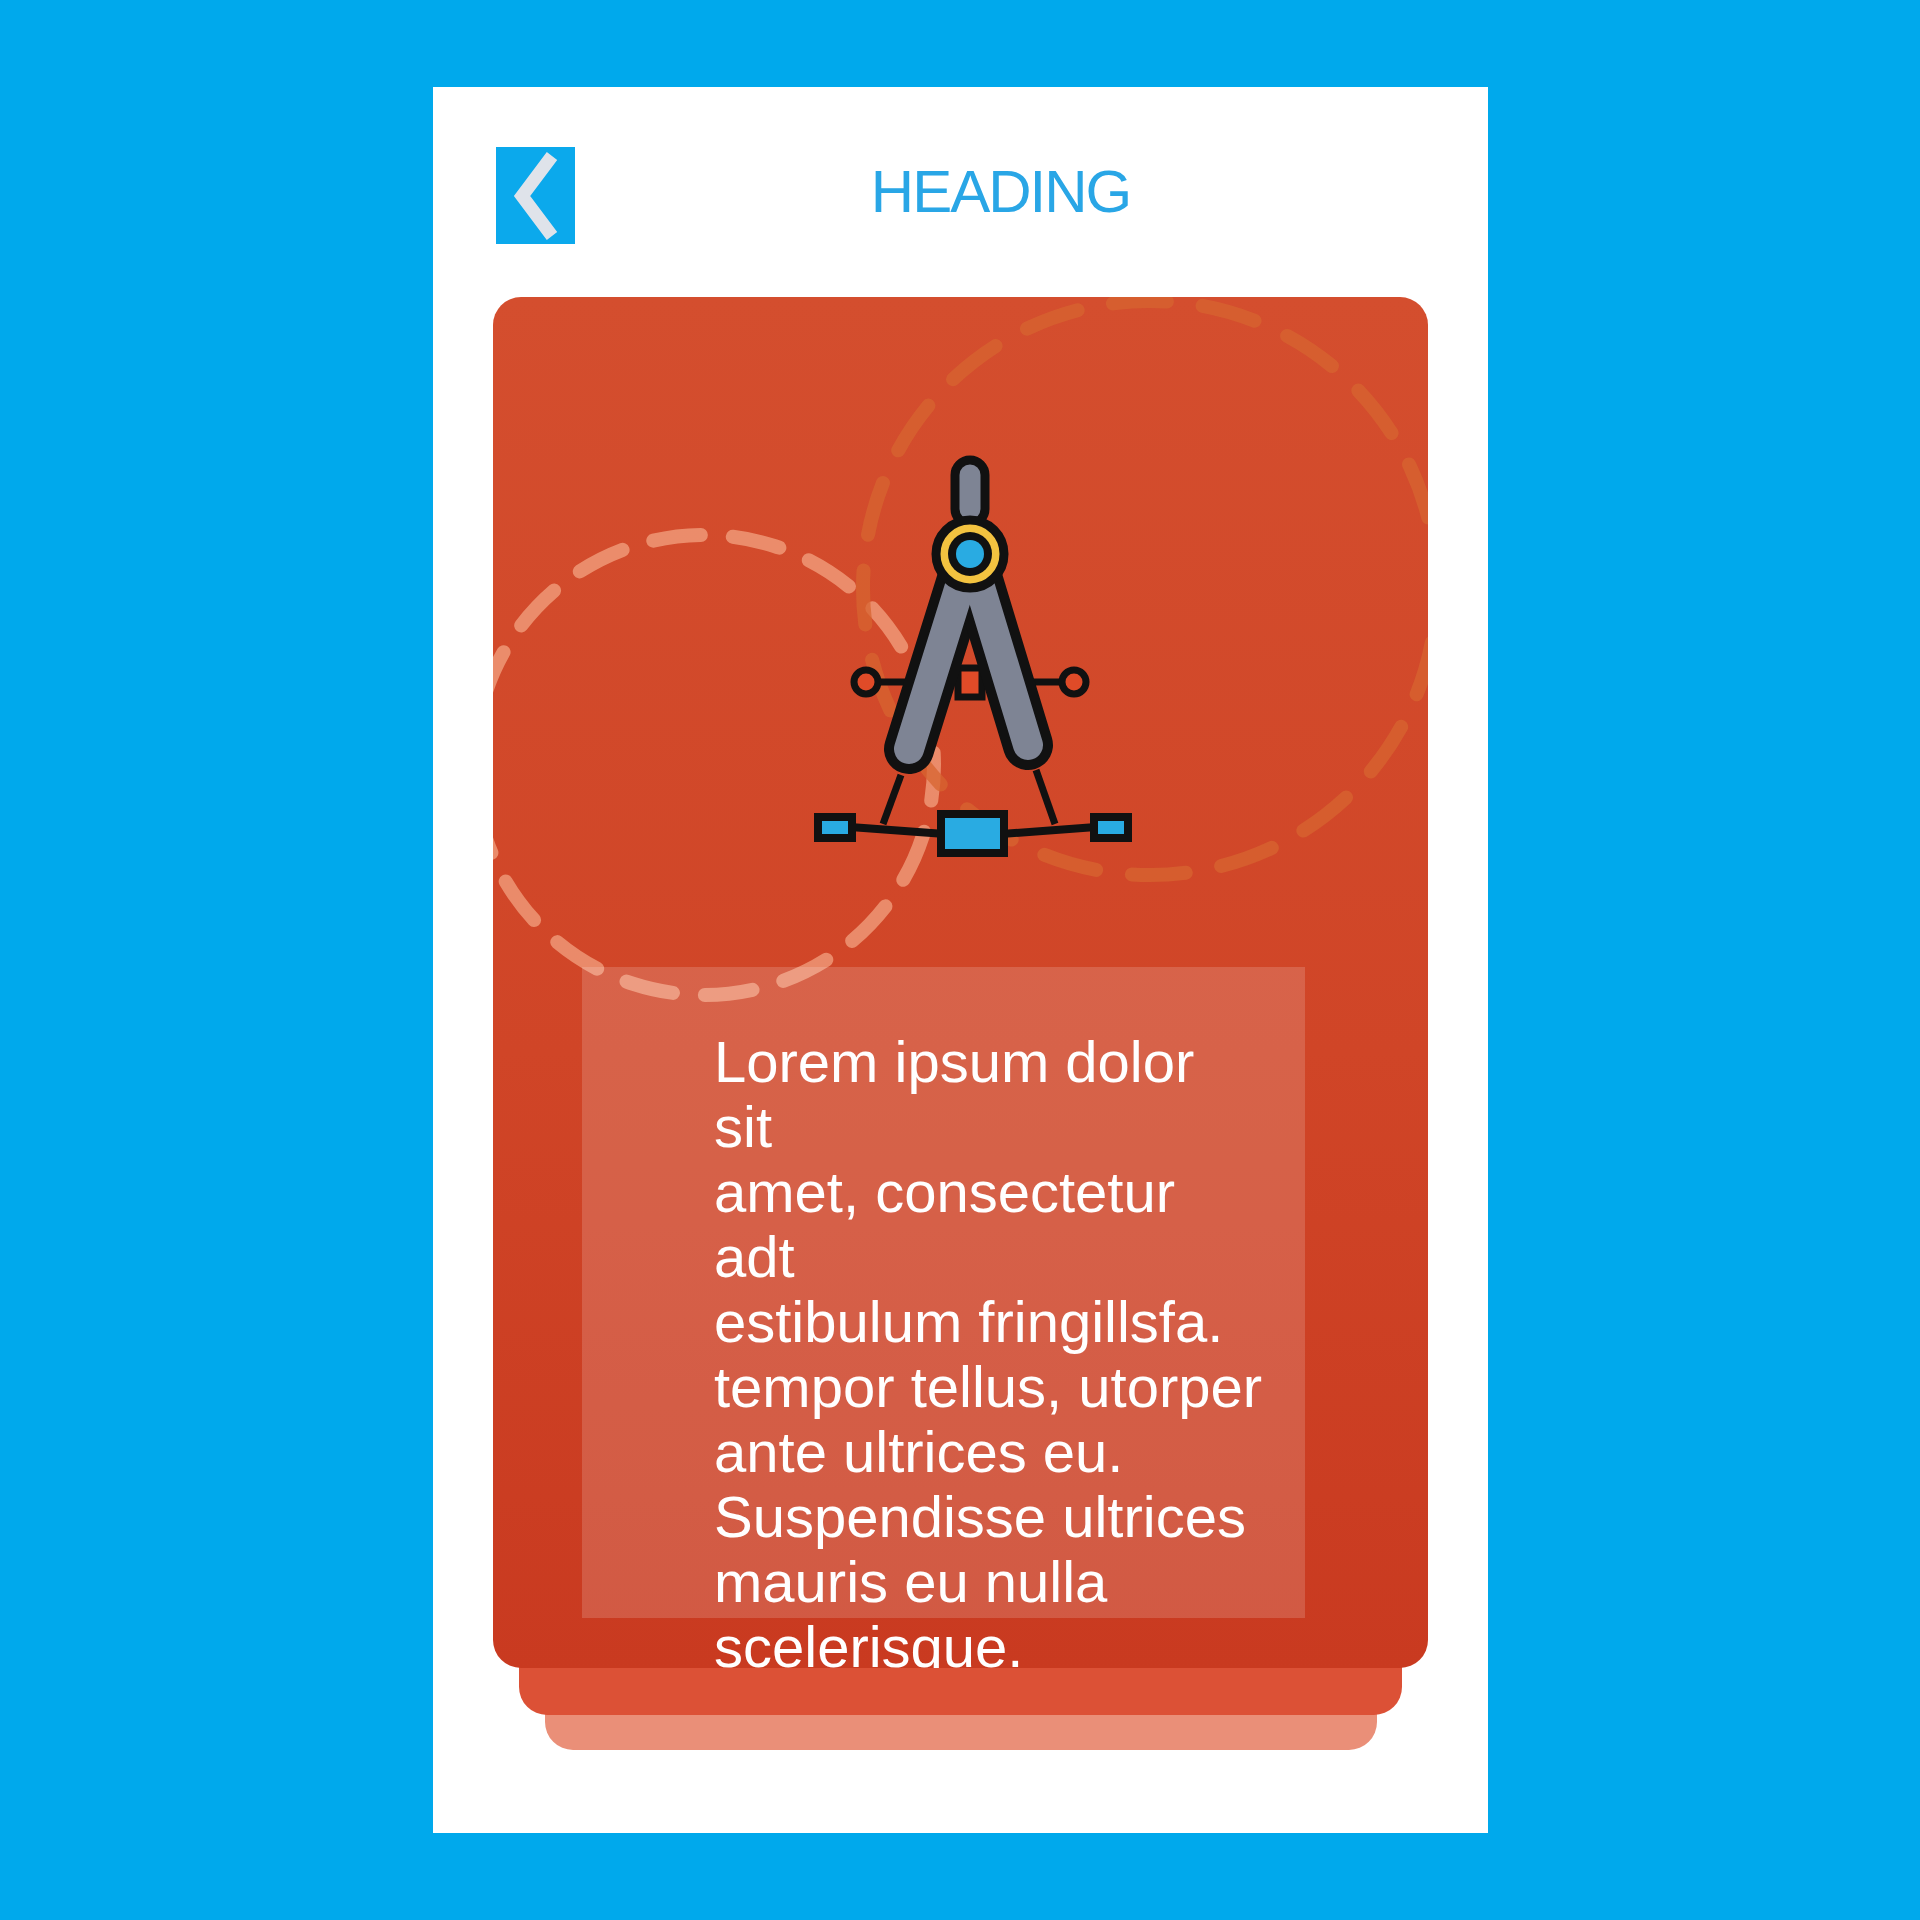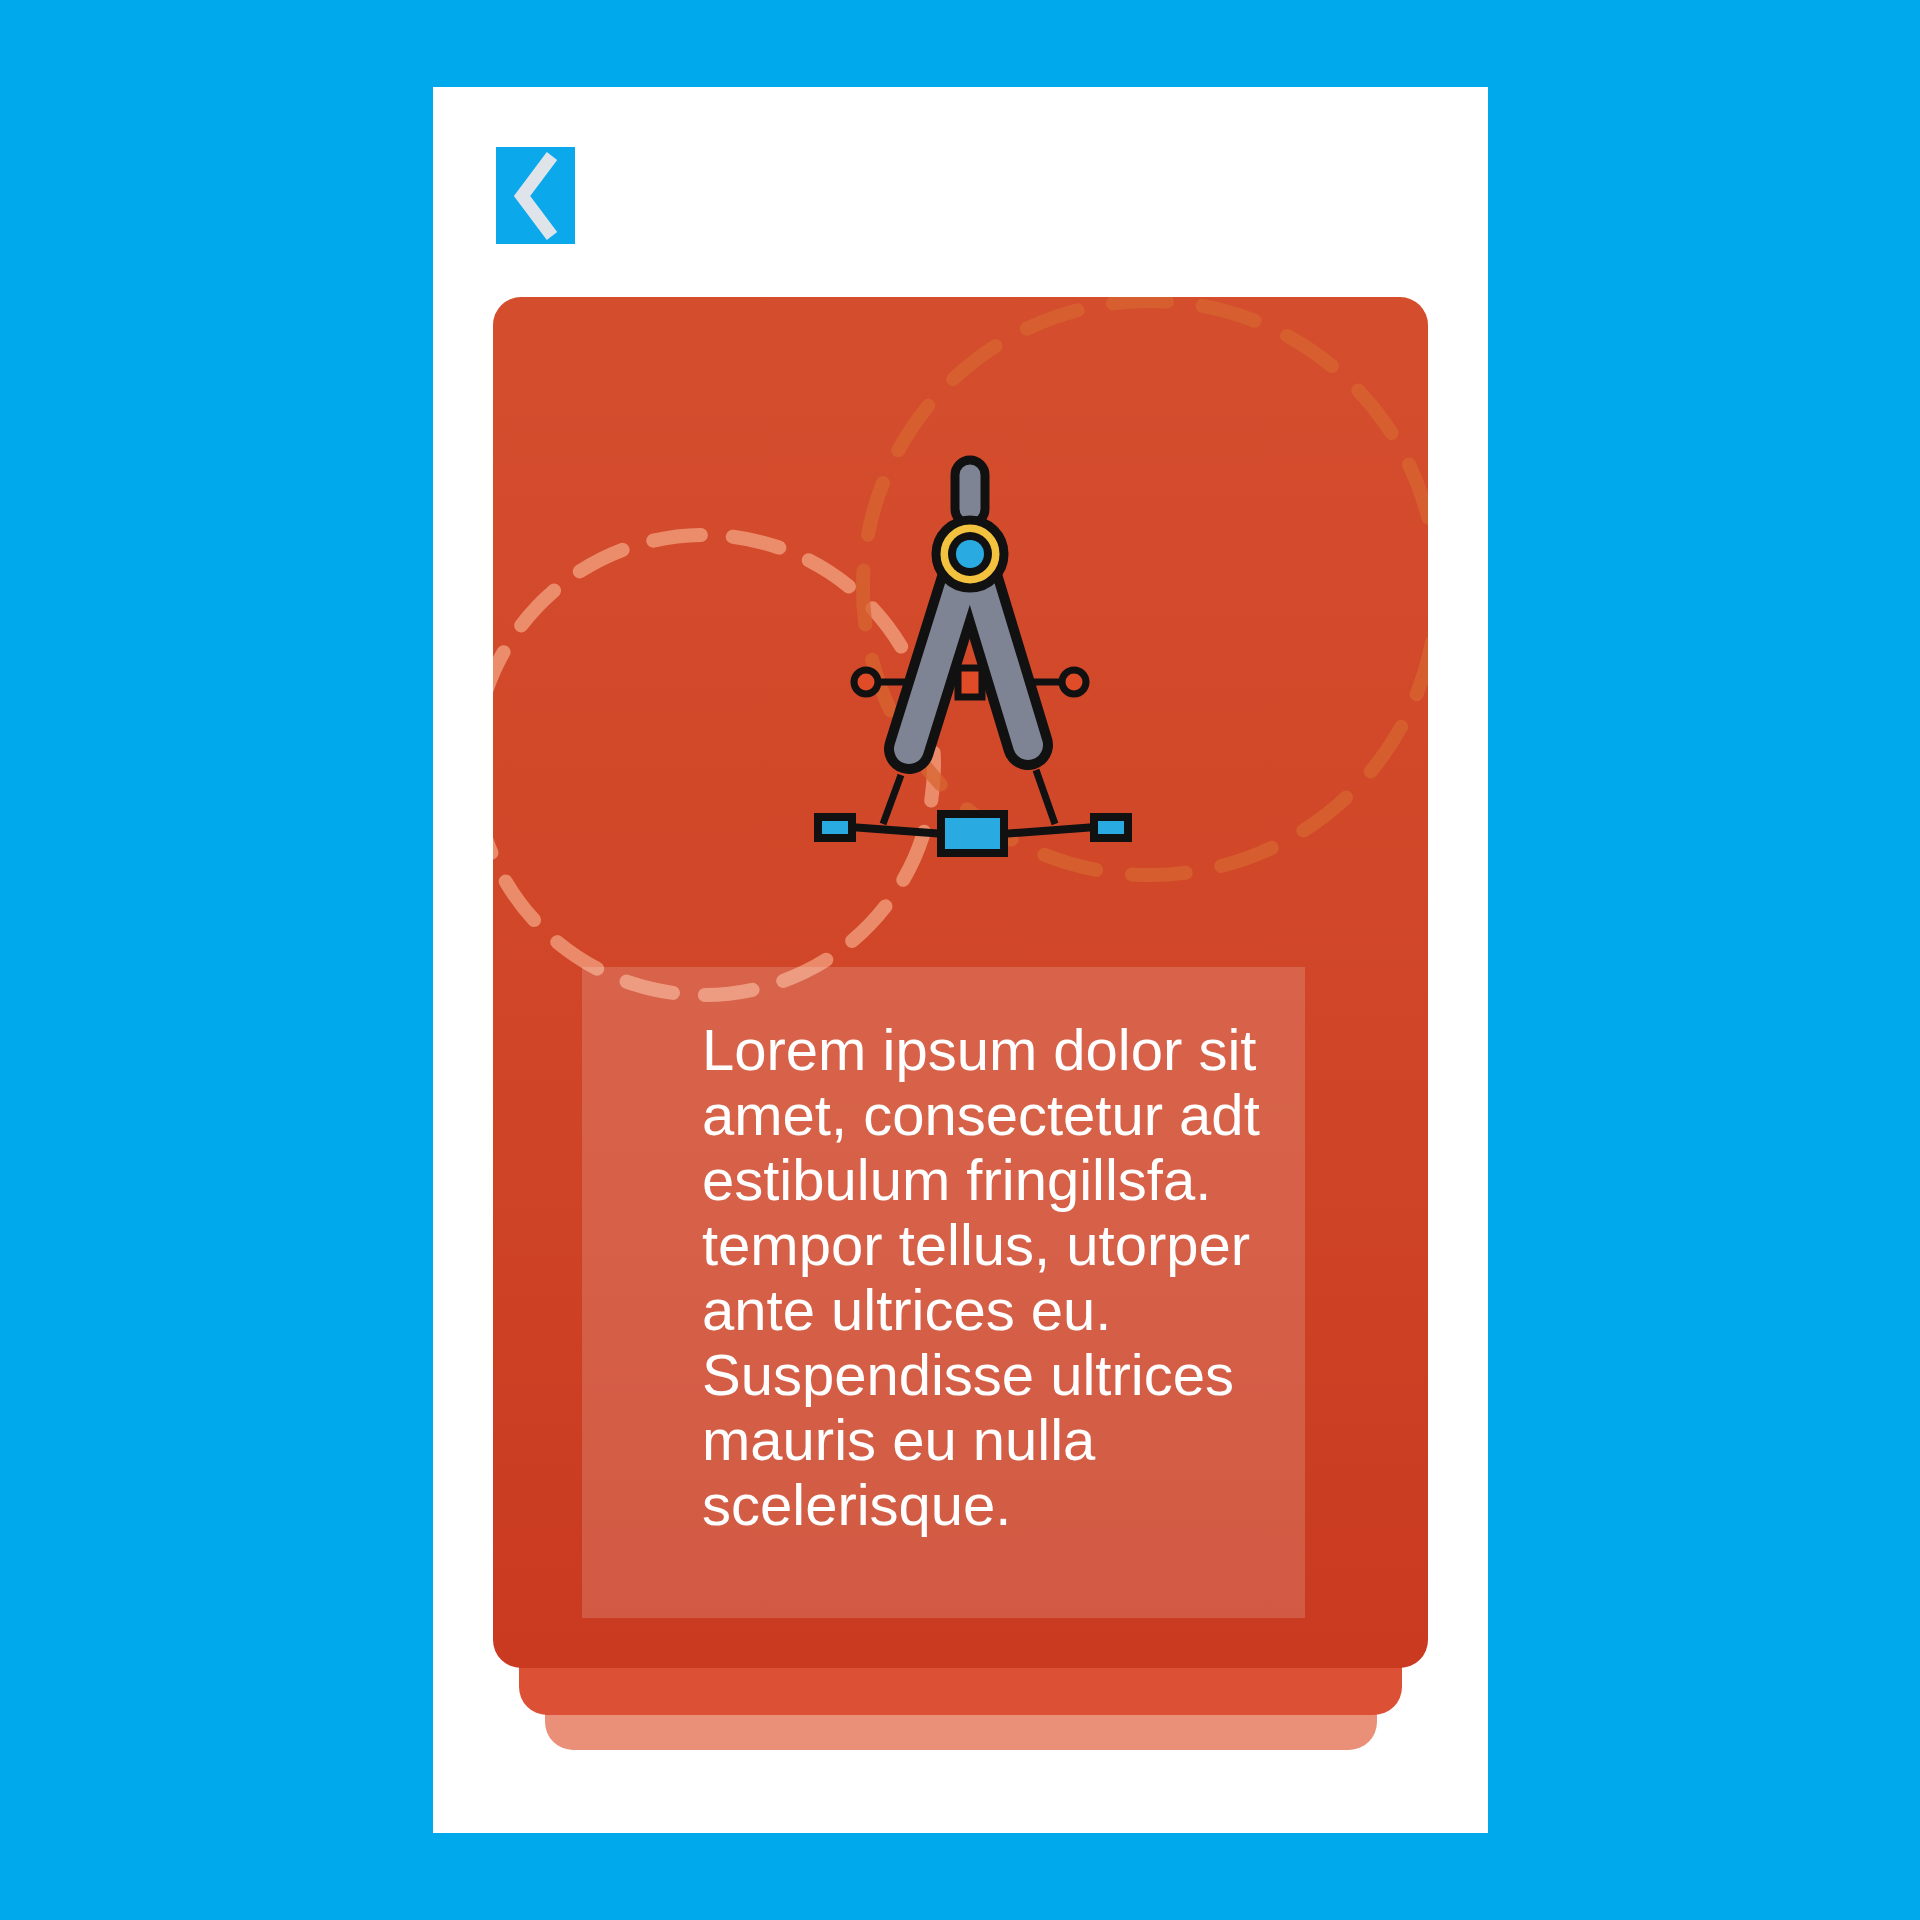--- a/index.html
+++ b/index.html
@@ -46,38 +46,39 @@
   }
   .icon-svg{position:absolute;left:0;top:0;display:block;}
   .text-box{
     position:absolute;left:89px;top:670px;
     width:723px;height:651px;
     background:rgba(255,255,255,0.16);
     box-sizing:border-box;
     padding:50px 30px 0 120px;
   }
   .lorem{
-    margin:0;color:#ffffff;
+    margin:12px;color:#ffffff;
     font-size:58px;line-height:65px;
     white-space:pre-line;
   }
 </style>
 </head>
 <body>
 
 <div class="screen">
 
   <button class="back-btn">
     <span style="display:flex;">
       <svg width="52" height="92" viewBox="0 0 52 92" xmlns="http://www.w3.org/2000/svg">
         <polyline points="42,6 12,46 42,86" fill="none" stroke="#dfe3ea" stroke-width="13"></polyline>
       </svg>
     </span>
   </button>
 
+  <div class="page-title">HEADING</div>
 
   <div class="stack3"></div>
   <div class="stack2"></div>
 
   <div class="content-card">
 
     <svg class="icon-svg" width="935" height="1371" viewBox="0 0 935 1371" xmlns="http://www.w3.org/2000/svg">
 
       <circle cx="211" cy="468" r="230" fill="none" stroke="rgba(255,195,160,0.55)" stroke-width="14" stroke-dasharray="48 32" stroke-linecap="round" transform="rotate(18 211 468)"></circle>
       <circle cx="657" cy="291" r="287" fill="none" stroke="rgba(215,100,48,0.75)" stroke-width="14" stroke-dasharray="54 36" stroke-linecap="round" transform="rotate(-25 657 291)"></circle>

